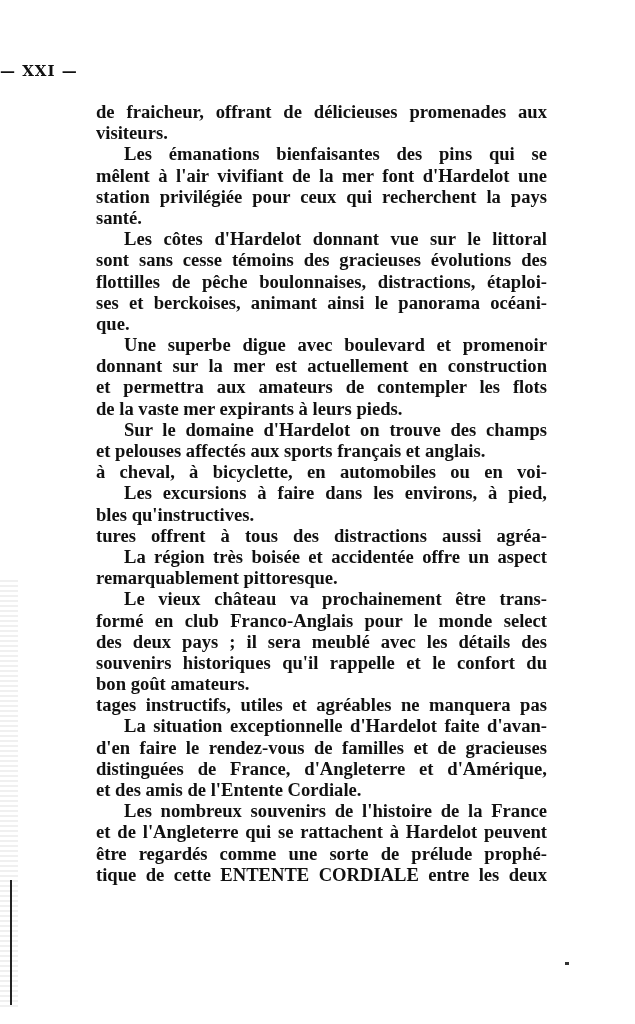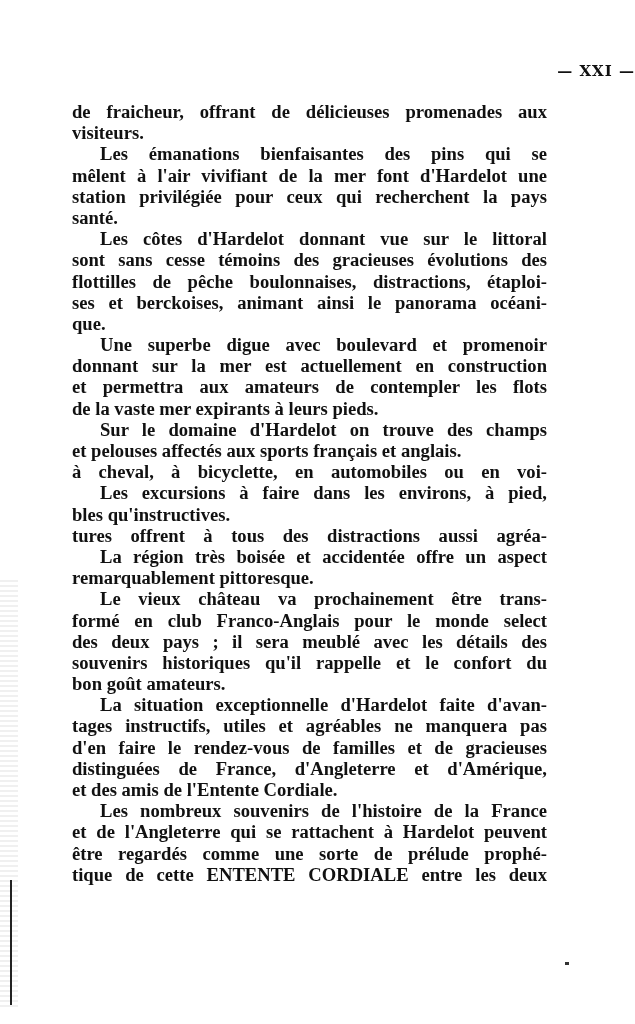--- a/index.html
+++ b/index.html
@@ -1,28 +1,28 @@
 <!DOCTYPE html>
 <html><head>
 <meta charset="utf-8">
 <style>
   html, body { margin: 0; padding: 0; background: #ffffff; }
   body { width: 635px; height: 1024px; position: relative; overflow: hidden; }
   .page { position: absolute; left: 0; top: 0; width: 635px; height: 1024px; background: #ffffff; }
   .header {
-    position: absolute; left: 0; width: 635px; top: 62px; text-align: right;
+    position: absolute; left: 0; width: 635px; top: 62px; text-align: left;
     font-family: "DejaVu Serif", serif; font-weight: bold; font-size: 15px; color: #111;
     letter-spacing: 1px;
   }
   .body-text {
     position: absolute; left: 72px; top: 101px; width: 475px;
     font-family: "Liberation Serif", serif; font-weight: bold; font-size: 18.6px;
     line-height: 21.2px; color: #111;
   }
-  .line { display: block; white-space: nowrap; text-align: justify; text-align-last: justify; height: 21.2px; }
+  .line { display: block; white-space: nowrap; text-align: justify; text-align-last: justify; height: 21.2px; margin-left: 24px; }
   .line.last { text-align-last: left; }
   .line.indent { padding-left: 28px; }
   .margin-noise {
     position: absolute; left: 0; top: 580px; width: 18px; height: 430px;
     background: repeating-linear-gradient(180deg, rgba(0,0,0,0.06) 0 2px, rgba(0,0,0,0) 2px 5px);
   }
   .margin-rule { position: absolute; left: 10px; top: 880px; width: 2px; height: 125px; background: #222; }
   .speck { position: absolute; left: 565px; top: 962px; width: 4px; height: 3px; background: #333; }
 </style>
 </head>
@@ -69,22 +69,22 @@
         <span class="line last">remarquablement pittoresque.</span>
       </div>
       <div>
         <span class="line indent">Le vieux château va prochainement être trans-</span>
         <span class="line">formé en club Franco-Anglais pour le monde select</span>
         <span class="line">des deux pays ; il sera meublé avec les détails des</span>
         <span class="line">souvenirs historiques qu'il rappelle et le confort du</span>
         <span class="line last">bon goût amateurs.</span>
       </div>
       <div>
+        <span class="line">tages instructifs, utiles et agréables ne manquera pas</span>
         <span class="line indent">La situation exceptionnelle d'Hardelot faite d'avan-</span>
-        <span class="line">tages instructifs, utiles et agréables ne manquera pas</span>
         <span class="line">d'en faire le rendez-vous de familles et de gracieuses</span>
         <span class="line">distinguées de France, d'Angleterre et d'Amérique,</span>
         <span class="line last">et des amis de l'Entente Cordiale.</span>
       </div>
       <div>
         <span class="line indent">Les nombreux souvenirs de l'histoire de la France</span>
         <span class="line">et de l'Angleterre qui se rattachent à Hardelot peuvent</span>
         <span class="line">être regardés comme une sorte de prélude prophé-</span>
         <span class="line">tique de cette ENTENTE CORDIALE entre les deux</span>
       </div>

